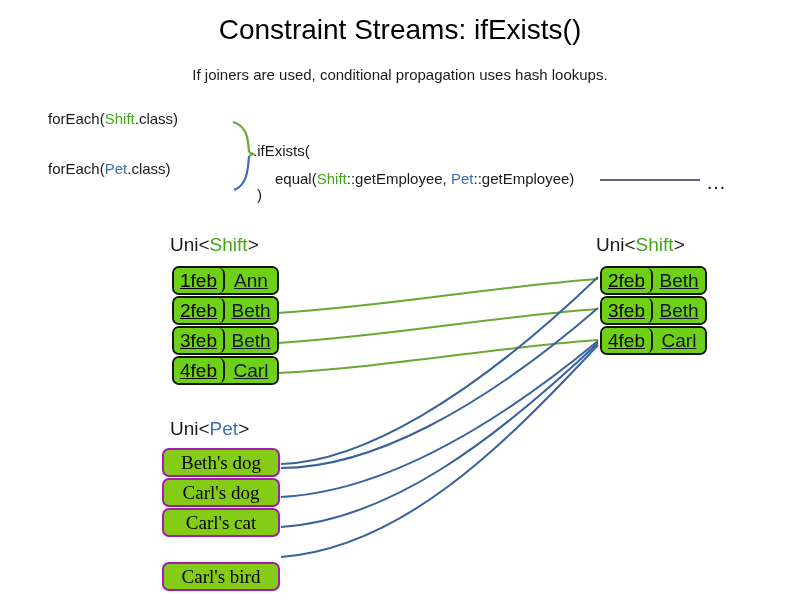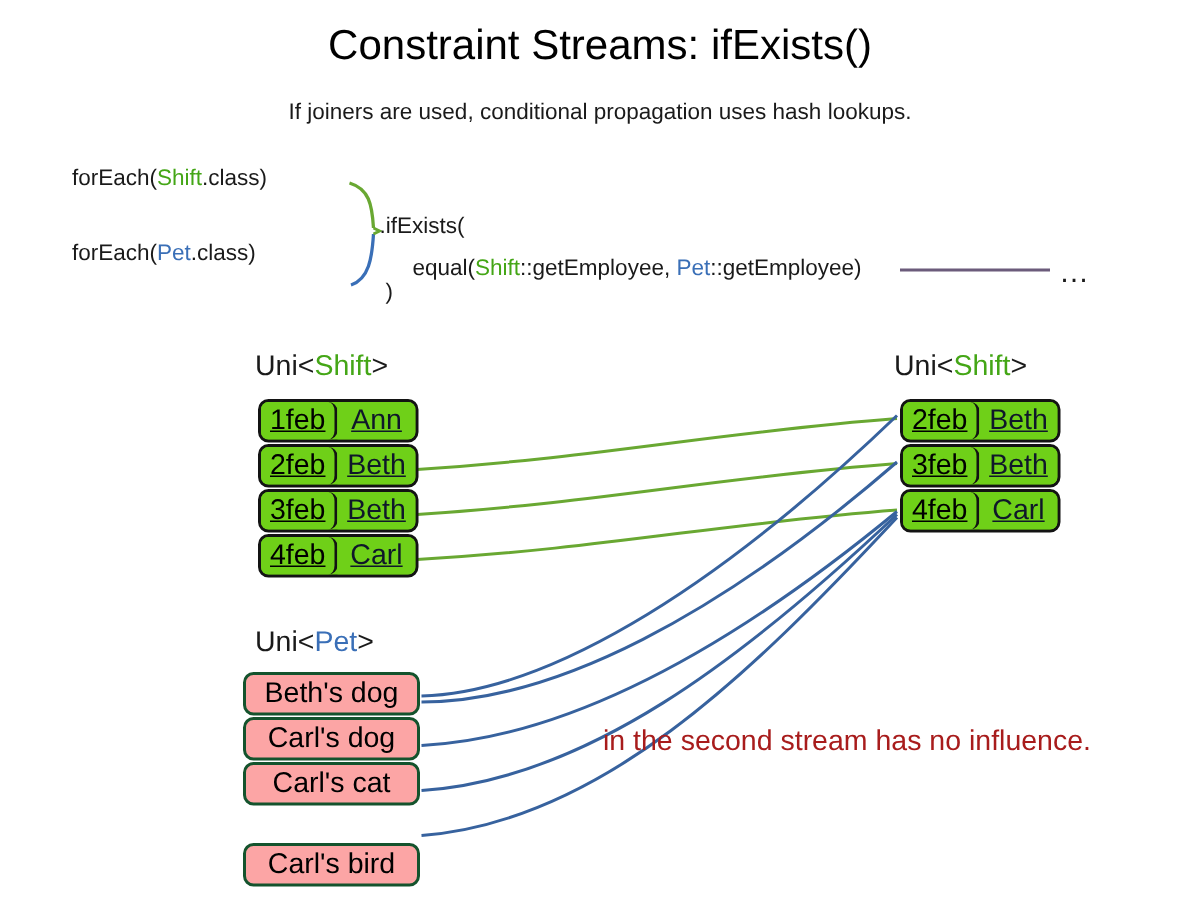--- a/index.html
+++ b/index.html
@@ -108,30 +108,31 @@
   .shift-row .cell-name {
     width: 52px;
     color: #0f172a;
   }
 
   .pet-row {
     position: absolute;
     left: 162px;
     width: 118px;
     height: 29px;
-    border: 2px solid #14532d;
+    border: 2px solid #a21caf;
     border-radius: 7px;
-    background: #fca5a5;
+    background: #84cc16;
     box-sizing: border-box;
     display: flex;
     align-items: center;
     justify-content: center;
     font-size: 19px;
     color: #000000;
     white-space: nowrap;
+    font-family: Liberation Serif, serif;
   }
 
   .note {
     position: absolute;
     left: 402px;
     top: 482px;
     font-size: 19px;
     line-height: 26px;
     color: #a81c1c;
     white-space: nowrap;
@@ -214,16 +215,15 @@
     <div class="cell cell-date">4feb</div>
     <div class="cell cell-name">Carl</div>
   </div>
 
   <div class="pet-row" style="top:448px;">Beth's dog</div>
   <div class="pet-row" style="top:478px;">Carl's dog</div>
   <div class="pet-row" style="top:508px;">Carl's cat</div>
   <div class="pet-row" style="top:538px;margin-top:24px;">Carl's bird</div>
 
   <div class="note">
-    <div>in the second stream has no influence.</div>
   </div>
 
 </div>
 
 </body></html>

